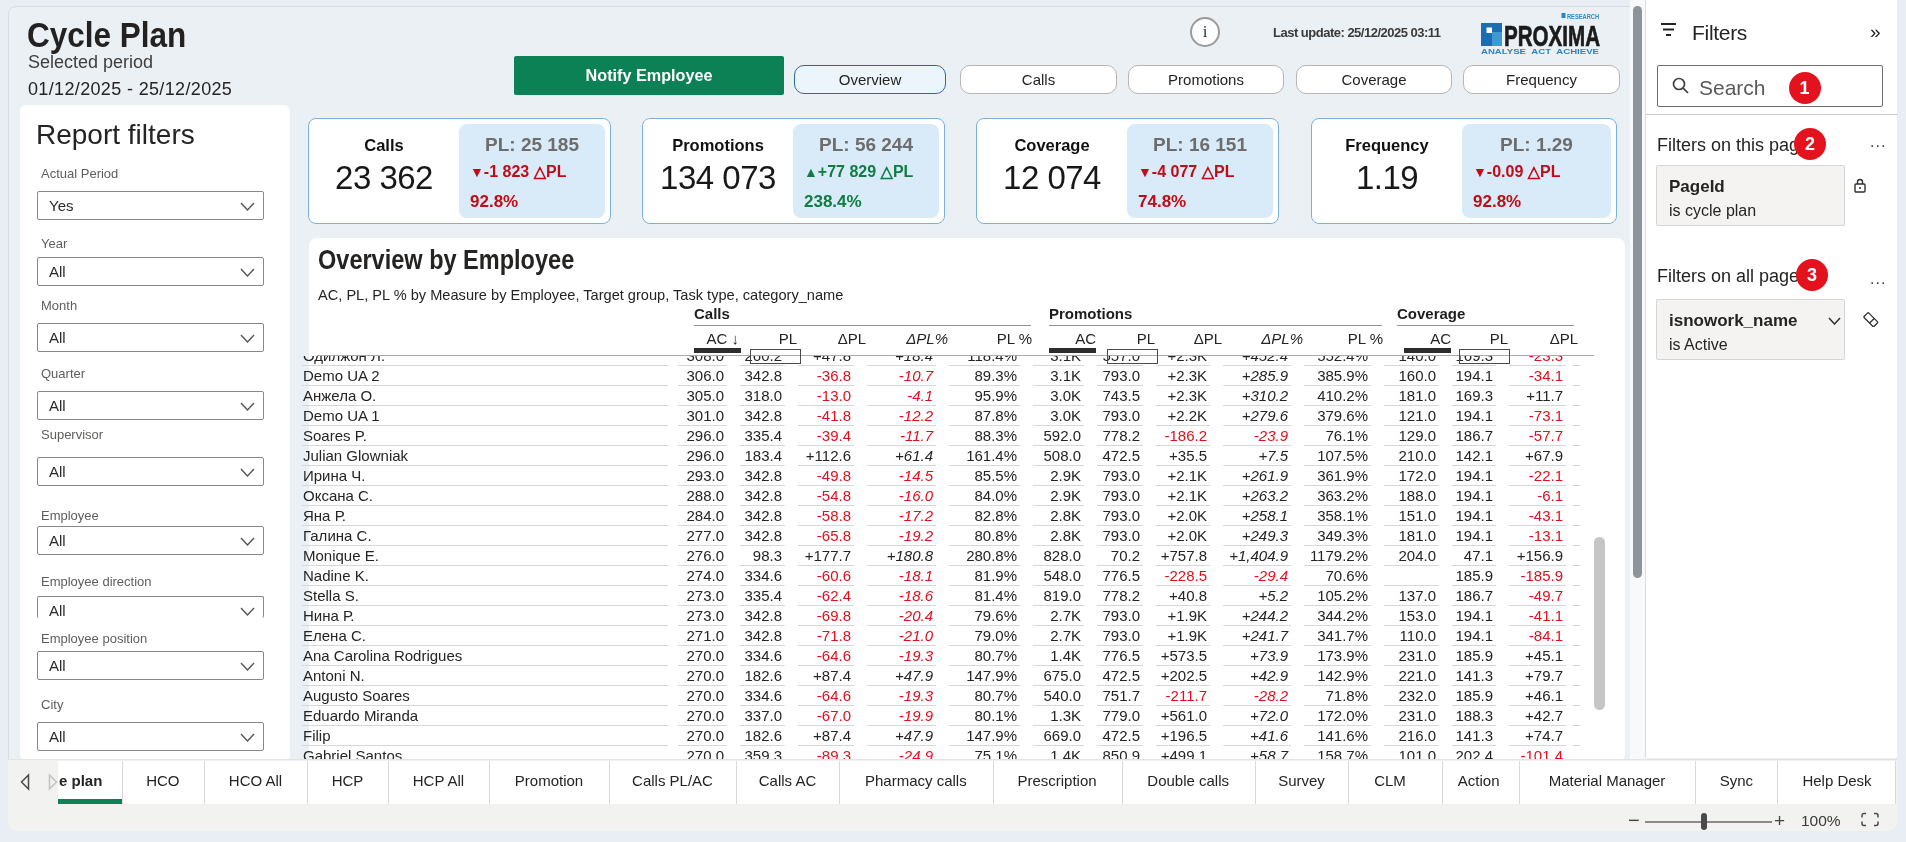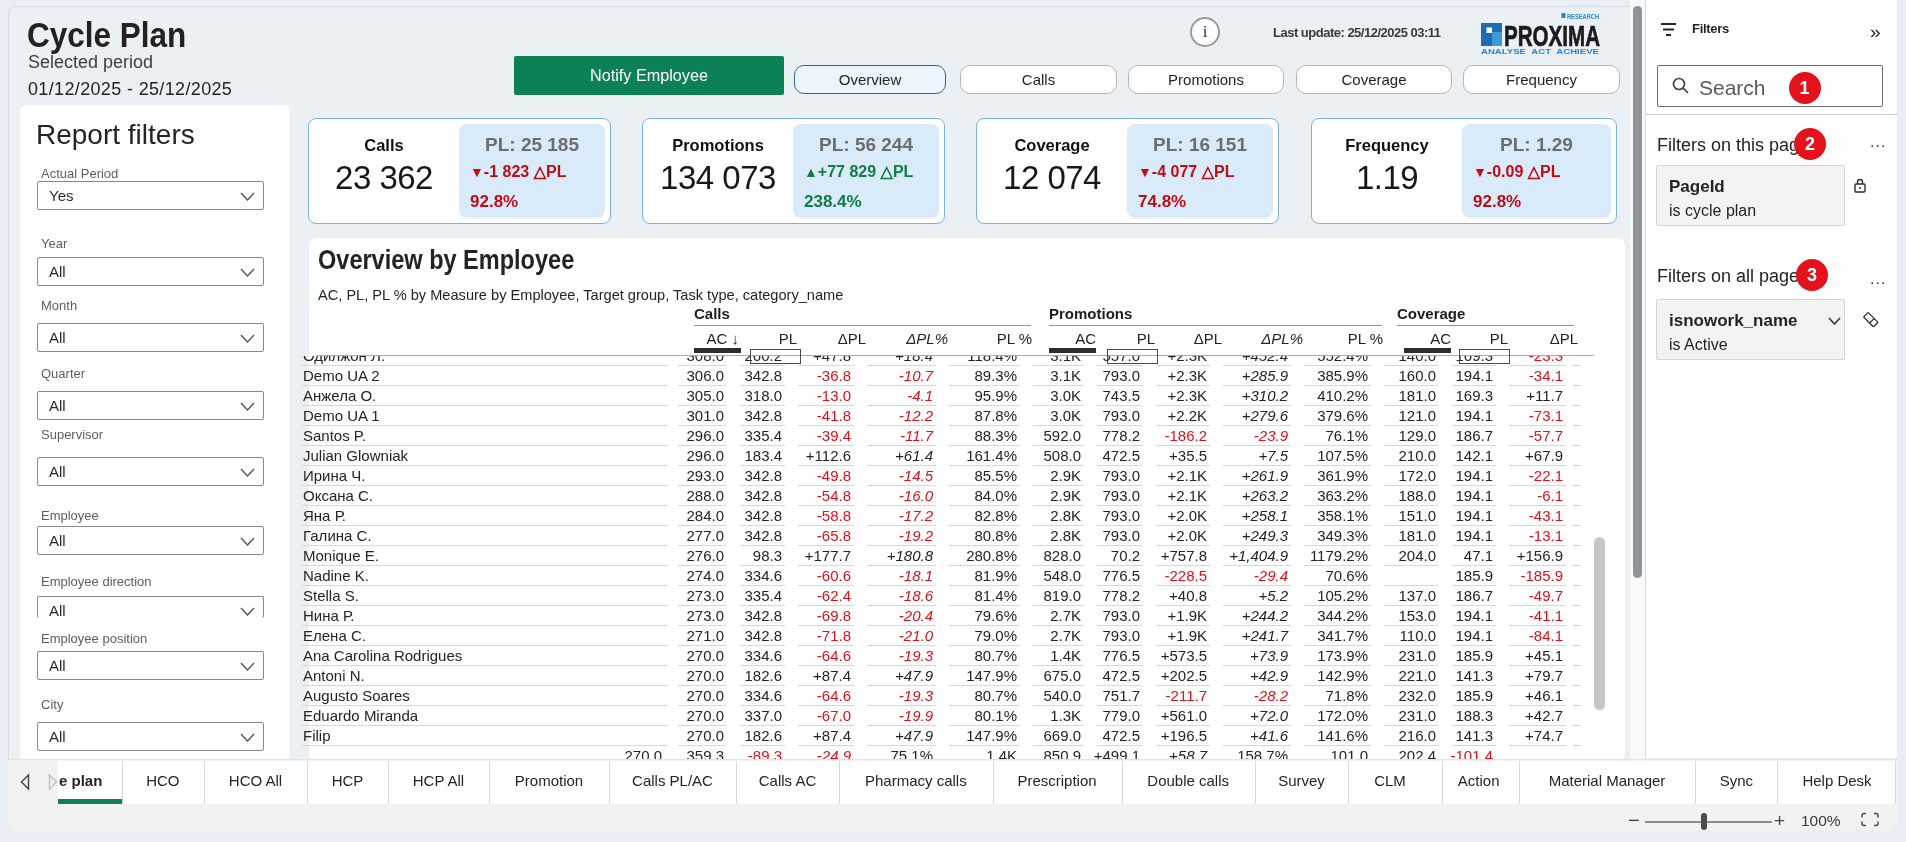--- a/index.html
+++ b/index.html
@@ -2,21 +2,21 @@
 <html><head>
 <meta charset="utf-8">
 <style>
 * { margin:0; padding:0; box-sizing:border-box; }
 html,body { width:1906px; height:842px; }
 body { background:#e9eef4; font-family:"Liberation Sans", sans-serif; overflow:hidden; position:relative; color:#252423; }
 #canvas { position:absolute; left:8px; top:6px; width:1889px; height:825px; border:1px solid #d4dbe2; border-radius:8px; background:#ebf0f5; }
 #title { position:absolute; left:27px; top:15px; font-size:35px; font-weight:bold; color:#232221; transform:scaleX(0.9); transform-origin:left top; }
 #selper { position:absolute; left:28px; top:52px; font-size:18px; color:#3f3e3d; }
 #dates { position:absolute; left:28px; top:79px; font-size:18px; letter-spacing:0.35px; color:#252423; }
-#notify { position:absolute; left:514px; top:56px; width:270px; height:39px; background:#0d8156; color:#fff; font-size:16.2px; font-weight:normal; text-align:center; line-height:39px; border-radius:2px; }
+#notify { position:absolute; left:514px; top:56px; width:270px; height:39px; background:#0d8156; color:#fff; font-size:16.2px; font-weight:bold; text-align:center; line-height:39px; border-radius:2px; }
 .ttab { position:absolute; top:65px; height:29px; background:#fff; border:1px solid #b8b5b2; border-radius:10px; font-size:15px; color:#252423; text-align:center; line-height:27px; }
 .ttab.sel { background:#edf5fc; border:1px solid #2c67a5; }
 #info { position:absolute; left:1190px; top:17px; width:30px; height:30px; border:2px solid #9a9a9a; border-radius:50%; background:#fcfdfe; text-align:center; line-height:26px; font-family:"Liberation Serif", serif; font-size:17px; color:#333; }
 #lastupd { position:absolute; left:1273px; top:25px; font-size:13px; letter-spacing:-0.5px; font-weight:bold; color:#3a3a3a; }
 
 #lpanel { position:absolute; left:20px; top:105px; width:270px; height:656px; background:#fff; border-radius:6px; }
 #lpanel h2 { position:absolute; left:16px; top:14px; font-size:28px; font-weight:normal; color:#252423; }
 .flab { position:absolute; left:21px; font-size:13px; color:#605e5c; }
 .fbox { position:absolute; left:17px; width:227px; height:29px; border:1px solid #8a8886; border-radius:2px; background:#fff; font-size:15px; color:#2b2a29; line-height:27px; padding-left:11px; }
 .dd-ch { position:absolute; right:8px; top:10px; }
@@ -51,21 +51,21 @@
 .it { font-style:italic; }
 .neg { color:#df101c; }
 .blkbar { position:absolute; top:348px; width:47px; height:4.5px; background:#2d2d2d; }
 .obox { position:absolute; top:349px; width:51px; height:15px; border:1px solid #4a4a4a; }
 #tscroll { position:absolute; left:1594px; top:537px; width:11px; height:173px; background:#c6c6c6; border-radius:5.5px; }
 
 #pgtrack { position:absolute; left:1630px; top:0; width:15px; height:759px; background:#f7f9fa; }
 #pgthumb { position:absolute; left:1633px; top:6px; width:9px; height:572px; background:#8f949a; border-radius:4.5px; }
 
 #fpanel { position:absolute; left:1645px; top:0; width:252px; height:758px; background:#fff; border-left:1px solid #d9dde1; }
-#fpanel .ftitle { position:absolute; left:46px; top:21px; font-size:13px; letter-spacing:-0.3px; font-weight:bold; color:#252423; }
+#fpanel .ftitle { position:absolute; left:46px; top:21px; font-size:21px; letter-spacing:-0.3px; font-weight:normal; color:#252423; }
 #fpanel .dbl { position:absolute; left:224px; top:21px; font-size:19px; color:#252423; }
 #fsearch { position:absolute; left:11px; top:65px; width:226px; height:42px; border:1px solid #6f6d6b; border-radius:2px; background:#fff; }
 #fsearch span { position:absolute; left:41px; top:10px; font-size:21px; color:#5c5a58; }
 .badge { position:absolute; width:32px; height:32px; border-radius:50%; background:#e3121d; color:#fff; font-size:18px; font-weight:bold; text-align:center; line-height:32px; }
 #fsep { position:absolute; left:0; top:114px; width:252px; height:1px; background:#cbcbcb; }
 .fsect { position:absolute; left:11px; font-size:18px; color:#252423; }
 .fdots { position:absolute; left:224px; font-size:16px; color:#3b3b3b; letter-spacing:1px; }
 .fcard { position:absolute; left:10px; width:189px; height:61px; background:#f4f3f2; border:1px solid #d7d5d3; border-radius:2px; }
 .fcard .l1 { position:absolute; left:12px; top:11px; font-size:17px; font-weight:bold; color:#252423; }
 .fcard .l2 { position:absolute; left:12px; top:36px; font-size:16px; color:#252423; }
@@ -101,21 +101,21 @@
   <rect x="12" y="23" width="10" height="14" fill="#3f9ad2"></rect>
   <rect x="6.5" y="18.5" width="5.5" height="5.5" fill="#fff"></rect>
   <text x="24" y="37" font-family="Liberation Sans, sans-serif" font-size="30" font-weight="bold" fill="#1b1b1b" stroke="#1b1b1b" stroke-width="0.7" textLength="96" lengthAdjust="spacingAndGlyphs">PROXIMA</text>
   <rect x="81.5" y="4" width="4" height="5" fill="#2b84c4"></rect>
   <text x="87" y="9.5" font-family="Liberation Sans, sans-serif" font-size="6.5" font-weight="bold" fill="#2e8ac8" textLength="32" lengthAdjust="spacingAndGlyphs">RESEARCH</text>
   <text x="1" y="44.5" font-family="Liberation Sans, sans-serif" font-size="6.5" font-weight="bold" fill="#2b84c4" textLength="118" lengthAdjust="spacingAndGlyphs">ANALYSE&nbsp;&nbsp;ACT&nbsp;&nbsp;ACHIEVE</text>
 </svg>
 <div id="lpanel">
   <h2>Report filters</h2>
   <div class="flab" style="top:61px">Actual Period</div>
-<div class="fbox" style="top:76px;"><span>Yes</span><svg class="dd-ch" width="15" height="9" viewBox="0 0 15 9">
+<div class="fbox" style="top:86px;"><span>Yes</span><svg class="dd-ch" width="15" height="9" viewBox="0 0 15 9">
         <polyline points="1,1 7.5,8 14,1" fill="none" stroke="#555" stroke-width="1.4"></polyline>
       </svg></div>
 <div class="flab" style="top:131px">Year</div>
 <div class="fbox" style="top:152px;"><span>All</span><svg class="dd-ch" width="15" height="9" viewBox="0 0 15 9">
         <polyline points="1,1 7.5,8 14,1" fill="none" stroke="#555" stroke-width="1.4"></polyline>
       </svg></div>
 <div class="flab" style="top:193px">Month</div>
 <div class="fbox" style="top:218px;"><span>All</span><svg class="dd-ch" width="15" height="9" viewBox="0 0 15 9">
         <polyline points="1,1 7.5,8 14,1" fill="none" stroke="#555" stroke-width="1.4"></polyline>
       </svg></div>
@@ -261,21 +261,21 @@
       <div class="c n ">3.0K</div>
       <div class="c n ">793.0</div>
       <div class="c n ">+2.2K</div>
       <div class="c n it">+279.6</div>
       <div class="c n ">379.6%</div>
       <div class="c n ">121.0</div>
       <div class="c n ">194.1</div>
       <div class="c n neg">-73.1</div>
     </div>
 <div class="tr">
-      <div class="c name">Santos P.</div>
+      <div class="c name">Soares P.</div>
       <div class="c n ">296.0</div>
       <div class="c n ">335.4</div>
       <div class="c n neg">-39.4</div>
       <div class="c n it neg">-11.7</div>
       <div class="c n ">88.3%</div>
       <div class="c n ">592.0</div>
       <div class="c n ">778.2</div>
       <div class="c n neg">-186.2</div>
       <div class="c n it neg">-23.9</div>
       <div class="c n ">76.1%</div>
@@ -517,20 +517,21 @@
       <div class="c n ">669.0</div>
       <div class="c n ">472.5</div>
       <div class="c n ">+196.5</div>
       <div class="c n it">+41.6</div>
       <div class="c n ">141.6%</div>
       <div class="c n ">216.0</div>
       <div class="c n ">141.3</div>
       <div class="c n ">+74.7</div>
     </div>
 <div class="tr">
+      <div class="c name">Gabriel Santos</div>
       <div class="c n ">270.0</div>
       <div class="c n ">359.3</div>
       <div class="c n neg">-89.3</div>
       <div class="c n it neg">-24.9</div>
       <div class="c n ">75.1%</div>
       <div class="c n ">1.4K</div>
       <div class="c n ">850.9</div>
       <div class="c n ">+499.1</div>
       <div class="c n it">+58.7</div>
       <div class="c n ">158.7%</div>

